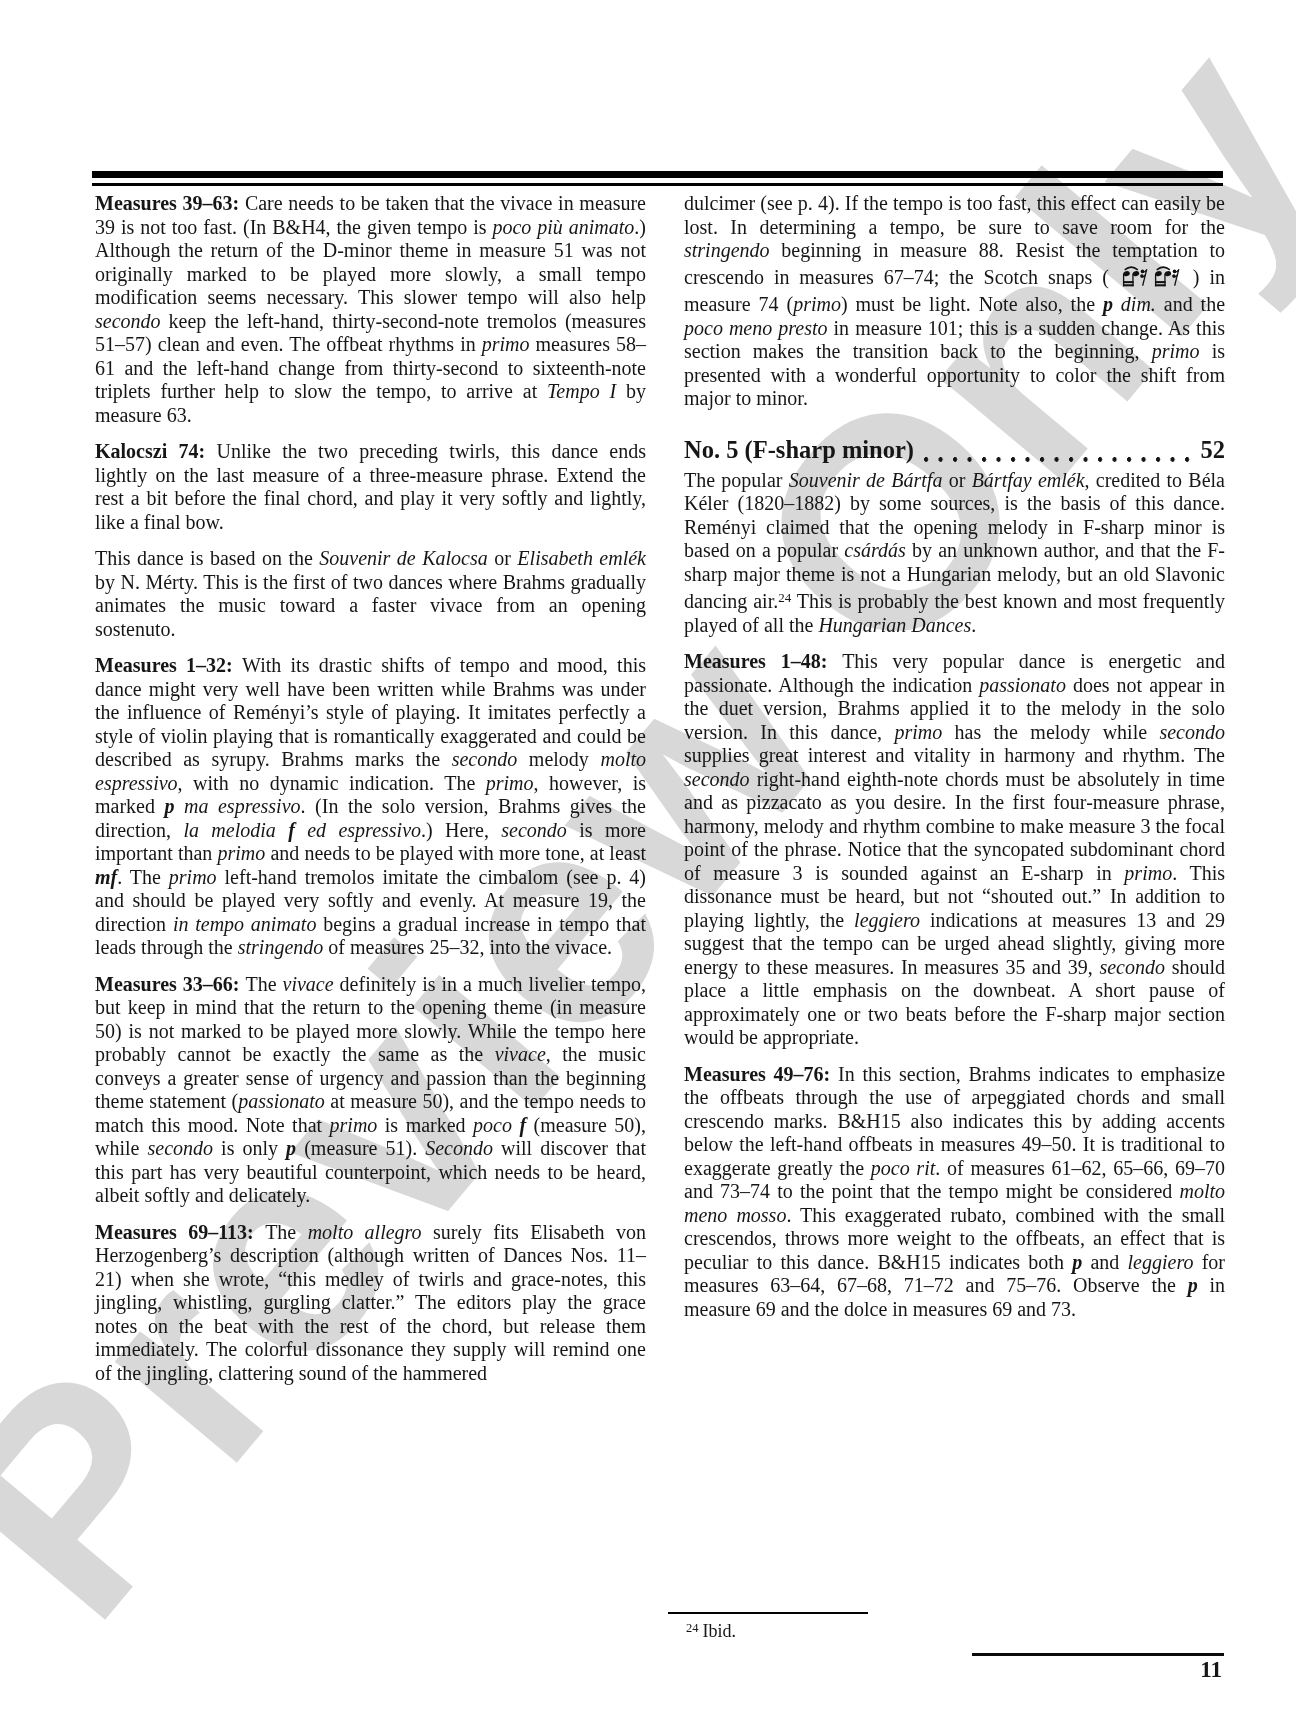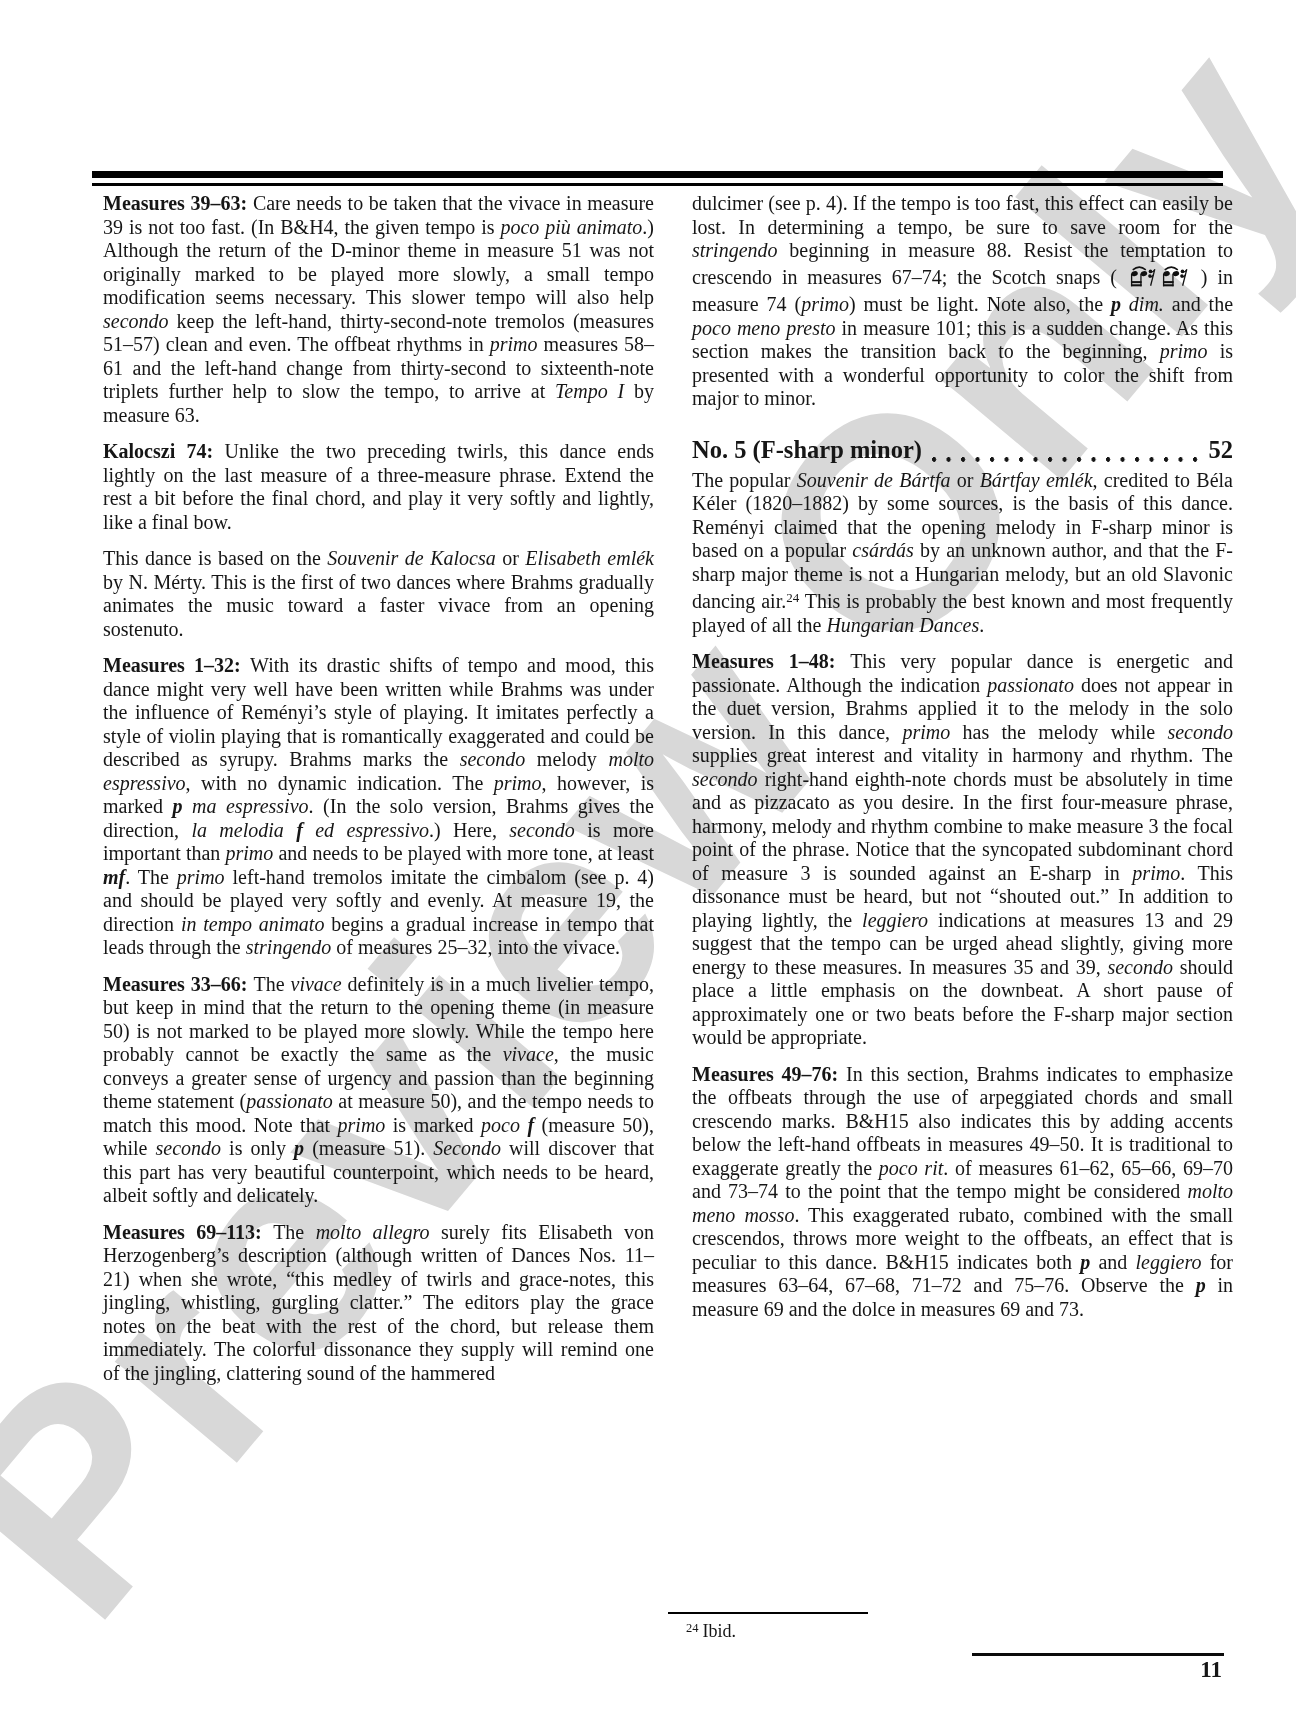--- a/index.html
+++ b/index.html
@@ -3,21 +3,21 @@
 <meta charset="utf-8">
 <style>
   html,body{margin:0;padding:0;background:#e9e9e9;}
   .page{position:relative;width:1296px;height:1728px;background:#ffffff;overflow:hidden;
         font-family:"Liberation Serif",serif;color:#161616;margin:0 auto;}
   .watermark{position:absolute;left:0;top:0;z-index:0;white-space:nowrap;
         font-family:"Liberation Sans",sans-serif;font-weight:700;font-size:300px;letter-spacing:4px;
         transform:translate(-120px,1457px) rotate(-50deg);transform-origin:0 0;user-select:none;}
   .rule-top-thick{position:absolute;left:92px;top:171px;width:1131px;height:7px;background:#000;z-index:1;}
   .rule-top-thin{position:absolute;left:92px;top:183px;width:1131px;height:2.5px;background:#000;z-index:1;}
-  .col{position:absolute;top:192px;text-align:justify;font-size:20px;line-height:23.5px;z-index:1;hyphens:auto;margin-left:8px;}
+  .col{position:absolute;top:192px;text-align:justify;font-size:20px;line-height:23.5px;z-index:1;hyphens:auto;}
   .col-left{left:95px;width:551px;}
   .col-right{left:684px;width:541px;}
   .col p{margin:0 0 13px 0;}
   .b{font-weight:bold;}
   .i{font-style:italic;}
   .d{font-weight:bold;font-style:italic;}
   .sup{font-size:13px;vertical-align:6px;}
   .toc-heading{display:flex;align-items:baseline;font-weight:bold;font-size:24.5px;line-height:30px;margin:24px 0 4px 0;}
   .toc-heading .leader{flex:1 1 auto;height:5px;align-self:flex-end;margin:0 8px 3px 10px;
         background:radial-gradient(circle at 2.2px 2.2px,#151515 1.9px,transparent 2.3px) left bottom/14.5px 4.5px repeat-x;}

